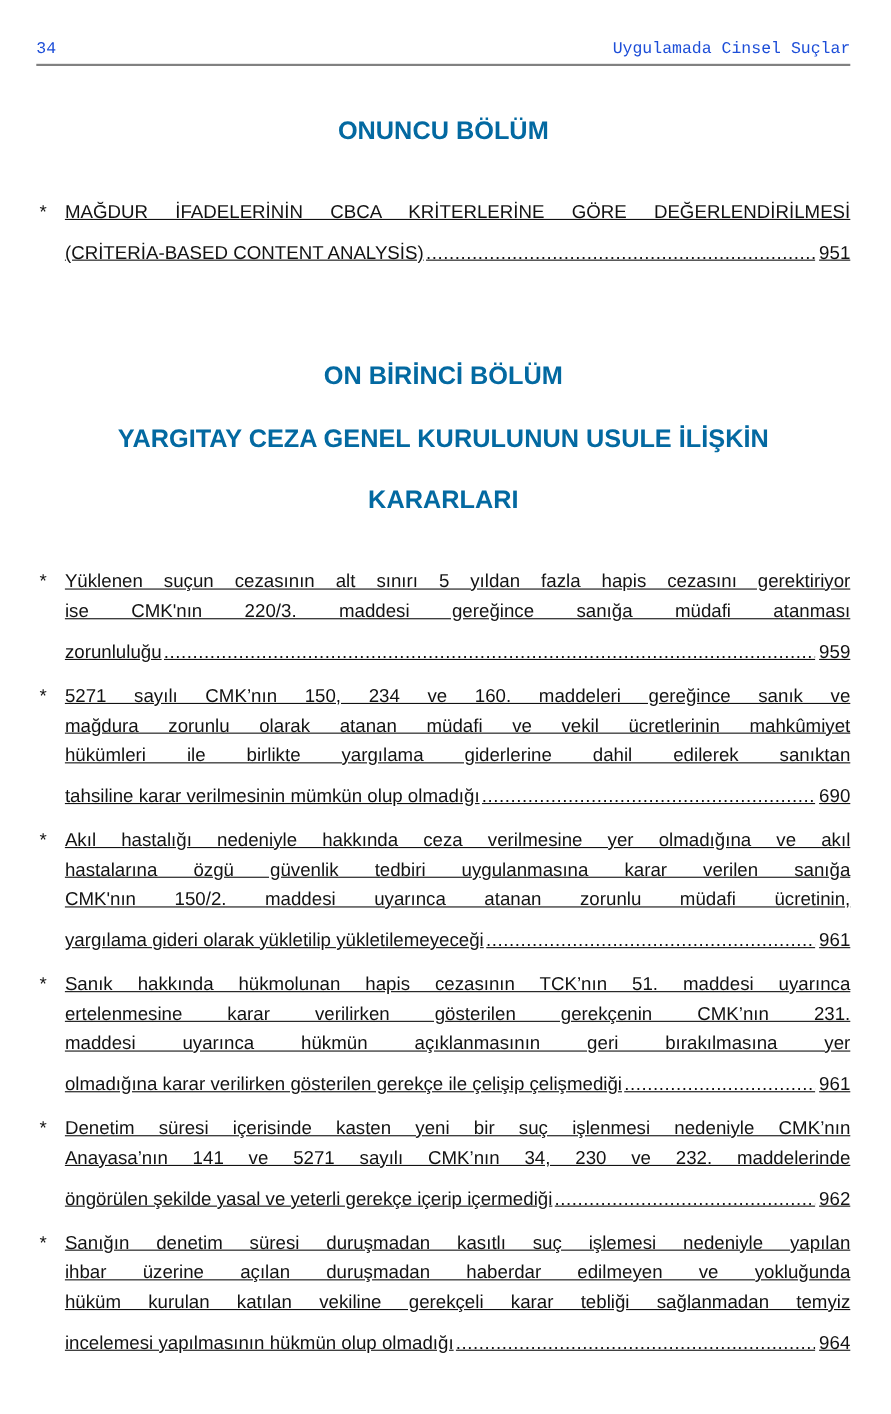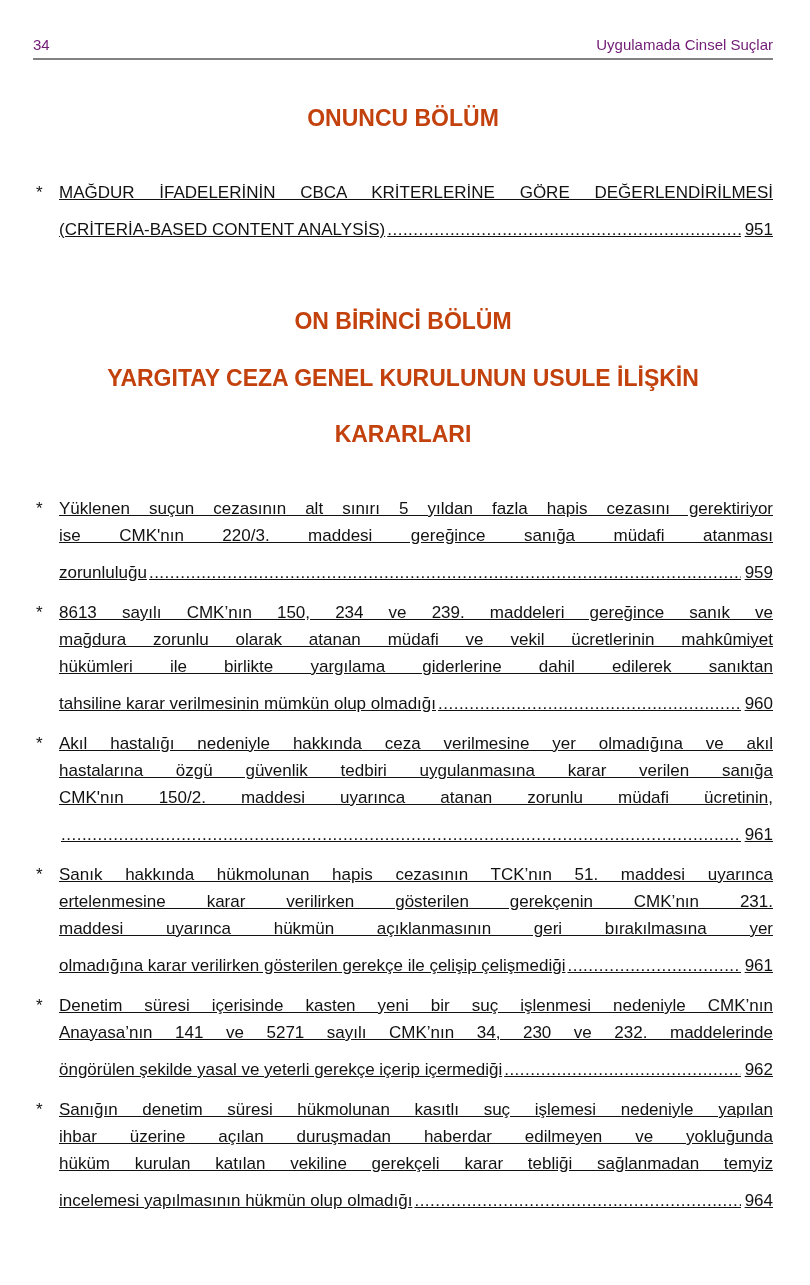--- a/index.html
+++ b/index.html
@@ -15,38 +15,39 @@
     width: 810px; height: 1285px;
     padding: 36px 37px 0 33px;
   }
   
   .header {
     display: flex;
     justify-content: space-between;
     align-items: center;
     font-size: 15px;
     line-height: 18px;
-    color: #701a75;
+    color: #1d4ed8;
     padding-bottom: 4px;
     border-bottom: 2px solid #818181;
+    font-family: Liberation Mono, monospace;
   }
   
   .chapter-title {
     font-size: 23px;
     font-weight: bold;
     line-height: 28px;
     text-align: center;
     margin: 0;
-    color: #c2410c;
+    color: #0369a1;
     letter-spacing: 0px;
   }
   .ct-0-0 { margin-top: 44px; }
   .ct-0-1 { margin-top: 23px; }
   .entries-0 { margin-top: 47px; }
-  .ct-1-0 { margin-top: 64px; }
+  .ct-1-0 { margin-top: 84px; }
   .ct-1-1 { margin-top: 29px; }
   .ct-1-2 { margin-top: 28px; }
   .entries-1 { margin-top: 47px; }
   
   .entry {
     display: flex;
     font-size: 17px;
     line-height: 27px;
     margin-bottom: 13px;
     color: #121212;
@@ -111,37 +112,38 @@
             <div class="lastline">
               <span class="ltext">zorunluluğu</span>
               <span class="dots">............................................................................................................................................................................................................................................................................................................</span>
               <span class="pnum">959</span>
             </div>
           </div>
         </div>
         <div class="entry">
           <span class="bullet">*</span>
           <div class="ebody">
-            <div class="jline">8613 sayılı CMK’nın 150, 234 ve 239. maddeleri gereğince sanık ve</div>
+            <div class="jline">5271 sayılı CMK’nın 150, 234 ve 160. maddeleri gereğince sanık ve</div>
             <div class="jline">mağdura zorunlu olarak atanan müdafi ve vekil ücretlerinin mahkûmiyet</div>
             <div class="jline">hükümleri ile birlikte yargılama giderlerine dahil edilerek sanıktan</div>
             <div class="lastline">
               <span class="ltext">tahsiline karar verilmesinin mümkün olup olmadığı</span>
               <span class="dots">............................................................................................................................................................................................................................................................................................................</span>
-              <span class="pnum">960</span>
+              <span class="pnum">690</span>
             </div>
           </div>
         </div>
         <div class="entry">
           <span class="bullet">*</span>
           <div class="ebody">
             <div class="jline">Akıl hastalığı nedeniyle hakkında ceza verilmesine yer olmadığına ve akıl</div>
             <div class="jline">hastalarına özgü güvenlik tedbiri uygulanmasına karar verilen sanığa</div>
             <div class="jline">CMK'nın 150/2. maddesi uyarınca atanan zorunlu müdafi ücretinin,</div>
             <div class="lastline">
+              <span class="ltext">yargılama gideri olarak yükletilip yükletilemeyeceği</span>
               <span class="dots">............................................................................................................................................................................................................................................................................................................</span>
               <span class="pnum">961</span>
             </div>
           </div>
         </div>
         <div class="entry">
           <span class="bullet">*</span>
           <div class="ebody">
             <div class="jline">Sanık hakkında hükmolunan hapis cezasının TCK’nın 51. maddesi uyarınca</div>
             <div class="jline">ertelenmesine karar verilirken gösterilen gerekçenin CMK’nın 231.</div>
@@ -161,21 +163,21 @@
             <div class="lastline">
               <span class="ltext">öngörülen şekilde yasal ve yeterli gerekçe içerip içermediği</span>
               <span class="dots">............................................................................................................................................................................................................................................................................................................</span>
               <span class="pnum">962</span>
             </div>
           </div>
         </div>
         <div class="entry">
           <span class="bullet">*</span>
           <div class="ebody">
-            <div class="jline">Sanığın denetim süresi hükmolunan kasıtlı suç işlemesi nedeniyle yapılan</div>
+            <div class="jline">Sanığın denetim süresi duruşmadan kasıtlı suç işlemesi nedeniyle yapılan</div>
             <div class="jline">ihbar üzerine açılan duruşmadan haberdar edilmeyen ve yokluğunda</div>
             <div class="jline">hüküm kurulan katılan vekiline gerekçeli karar tebliği sağlanmadan temyiz</div>
             <div class="lastline">
               <span class="ltext">incelemesi yapılmasının hükmün olup olmadığı</span>
               <span class="dots">............................................................................................................................................................................................................................................................................................................</span>
               <span class="pnum">964</span>
             </div>
           </div>
         </div>
       </div>

